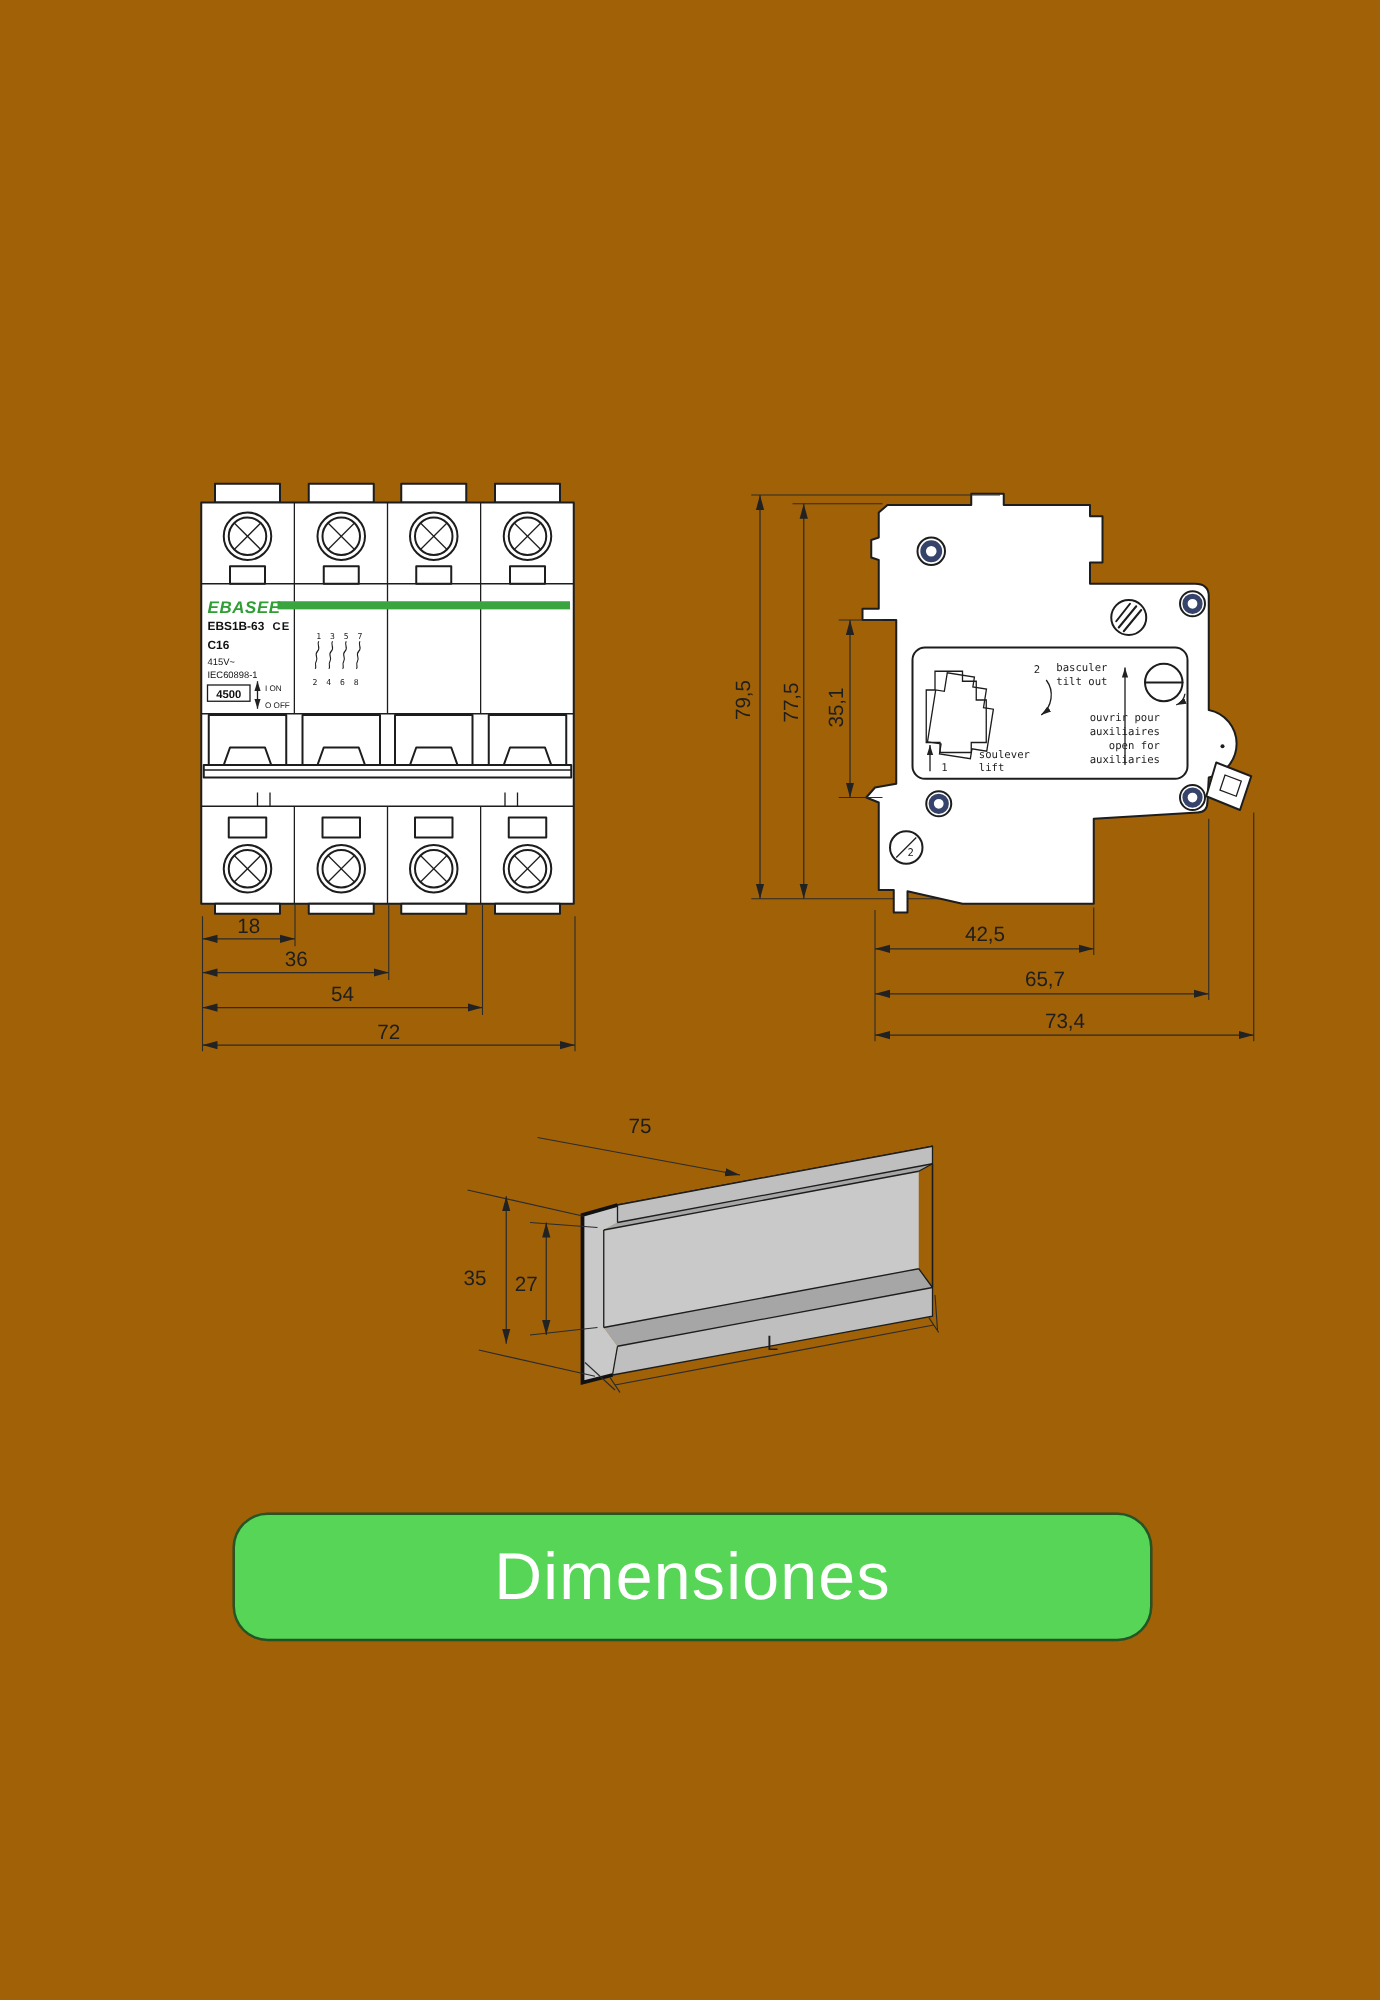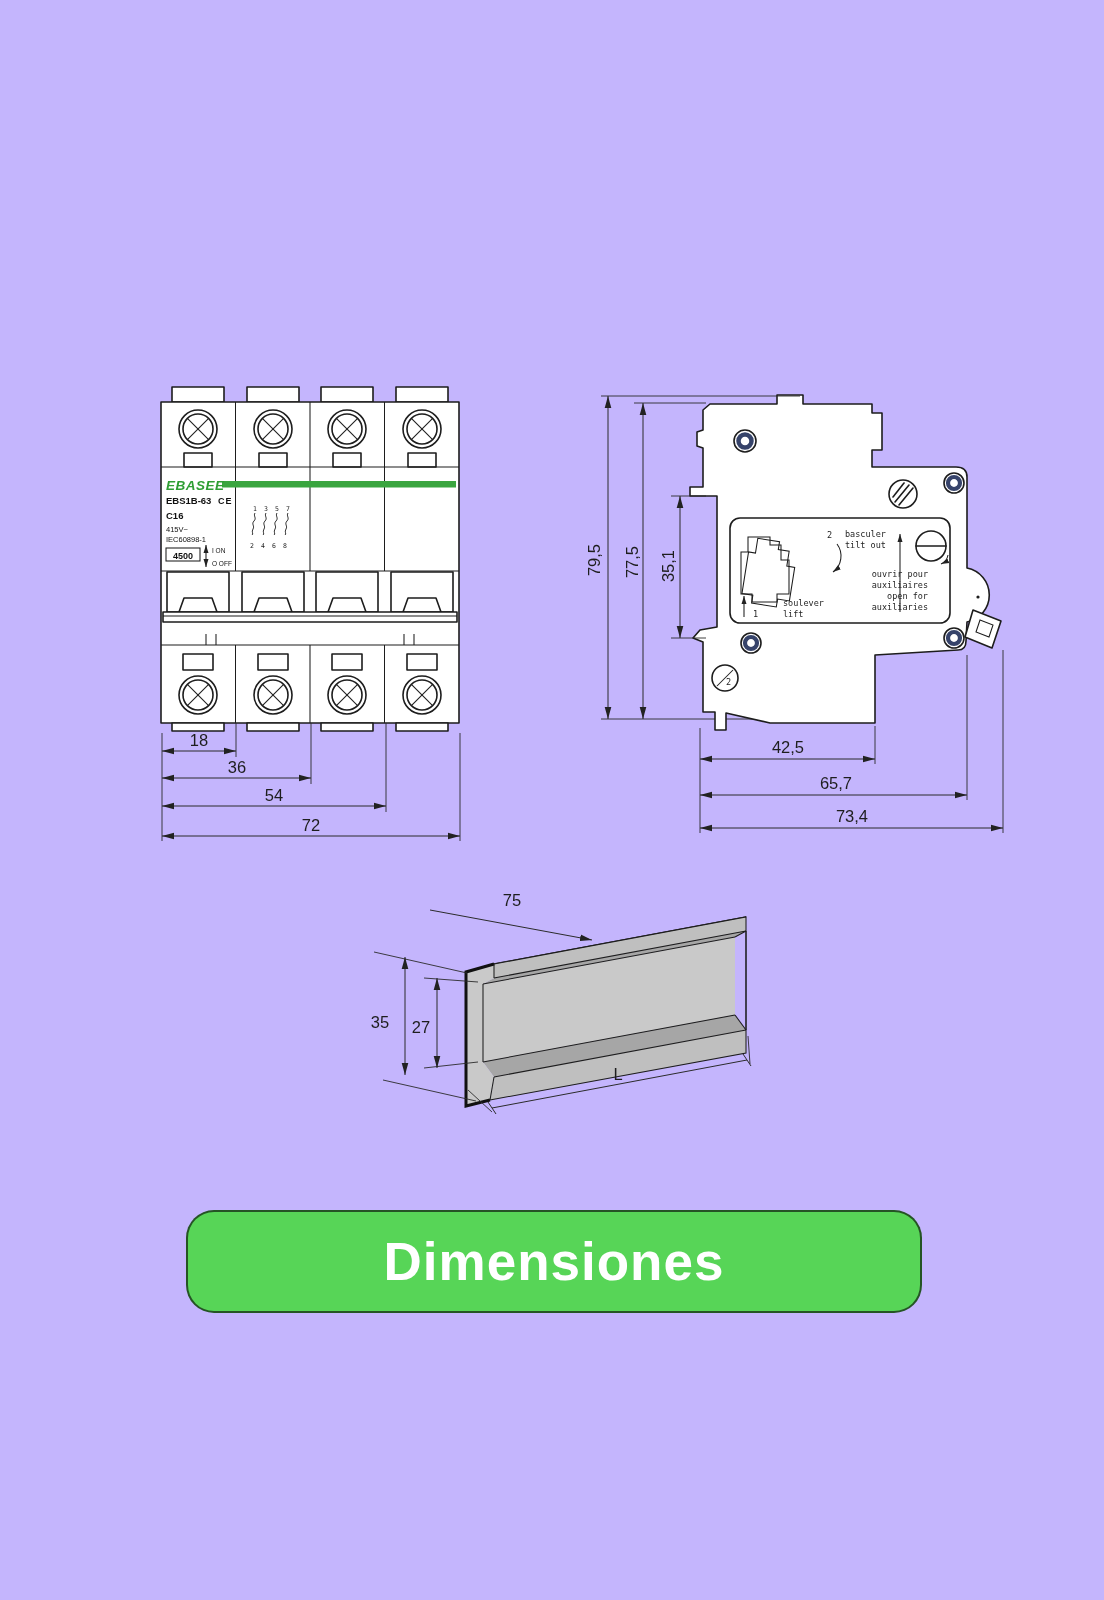--- a/index.html
+++ b/index.html
@@ -1,16 +1,16 @@
 <!DOCTYPE html>
 <html><head>
 <meta charset="utf-8">
 <style>
   html,body{margin:0;padding:0;background:#ffffff;}
-  #canvas{position:relative;width:1104px;height:1600px;background:#c4b5fd;overflow:hidden;
+  #canvas{position:relative;width:1104px;height:1600px;background:#a16207;overflow:hidden;
           font-family:"Liberation Sans", sans-serif;}
   svg{position:absolute;left:0;top:0;}
   
   .ln   {stroke:#1d1d1d;stroke-width:1.6;fill:none;stroke-linejoin:round;stroke-linecap:round;}
   .lnw  {stroke:#1d1d1d;stroke-width:1.6;fill:#ffffff;stroke-linejoin:round;}
   .thin {stroke:#1d1d1d;stroke-width:1.05;fill:none;}
   .dim  {stroke:#2b2b2b;stroke-width:1;fill:none;}
   .ext  {stroke:#2b2b2b;stroke-width:0.9;fill:none;}
   .dimtxt{font:16.5px "Liberation Sans",sans-serif;fill:#1e1e1e;}
   .tech {font:8.5px "DejaVu Sans Mono",monospace;fill:#1e1e1e;}
@@ -18,21 +18,21 @@
   .brand{font:italic 700 13.5px "Liberation Sans",sans-serif;letter-spacing:.5px;}
   .mdl  {font:700 9.5px "Liberation Sans",sans-serif;fill:#111;}
   .ce   {font:700 9px "Liberation Sans",sans-serif;fill:#111;letter-spacing:1px;}
   .sm   {font:7.5px "Liberation Sans",sans-serif;fill:#111;}
   .bx   {font:700 9px "Liberation Sans",sans-serif;fill:#111;}
   .onoff{font:6.5px "Liberation Sans",sans-serif;fill:#111;}
   
   #dim-btn{position:absolute;left:186px;top:1210px;width:736px;height:103px;
      background:#57d557;border:2px solid rgba(20,40,20,.75);border-radius:28px;
      display:flex;align-items:center;justify-content:center;cursor:pointer;box-sizing:border-box;}
-  #dim-btn span{color:#ffffff;font-size:53px;font-weight:700;letter-spacing:1px;
+  #dim-btn span{color:#ffffff;font-size:53px;font-weight:400;letter-spacing:1px;
      font-family:"Liberation Sans",sans-serif;}
 </style>
 </head>
 <body>
 
 <div id="canvas">
 
 <svg width="1104" height="1600" viewBox="0 0 1104 1600">
   <defs>
     <marker id="arr" markerWidth="13" markerHeight="9" refX="12" refY="4.5" orient="auto" markerUnits="userSpaceOnUse">

